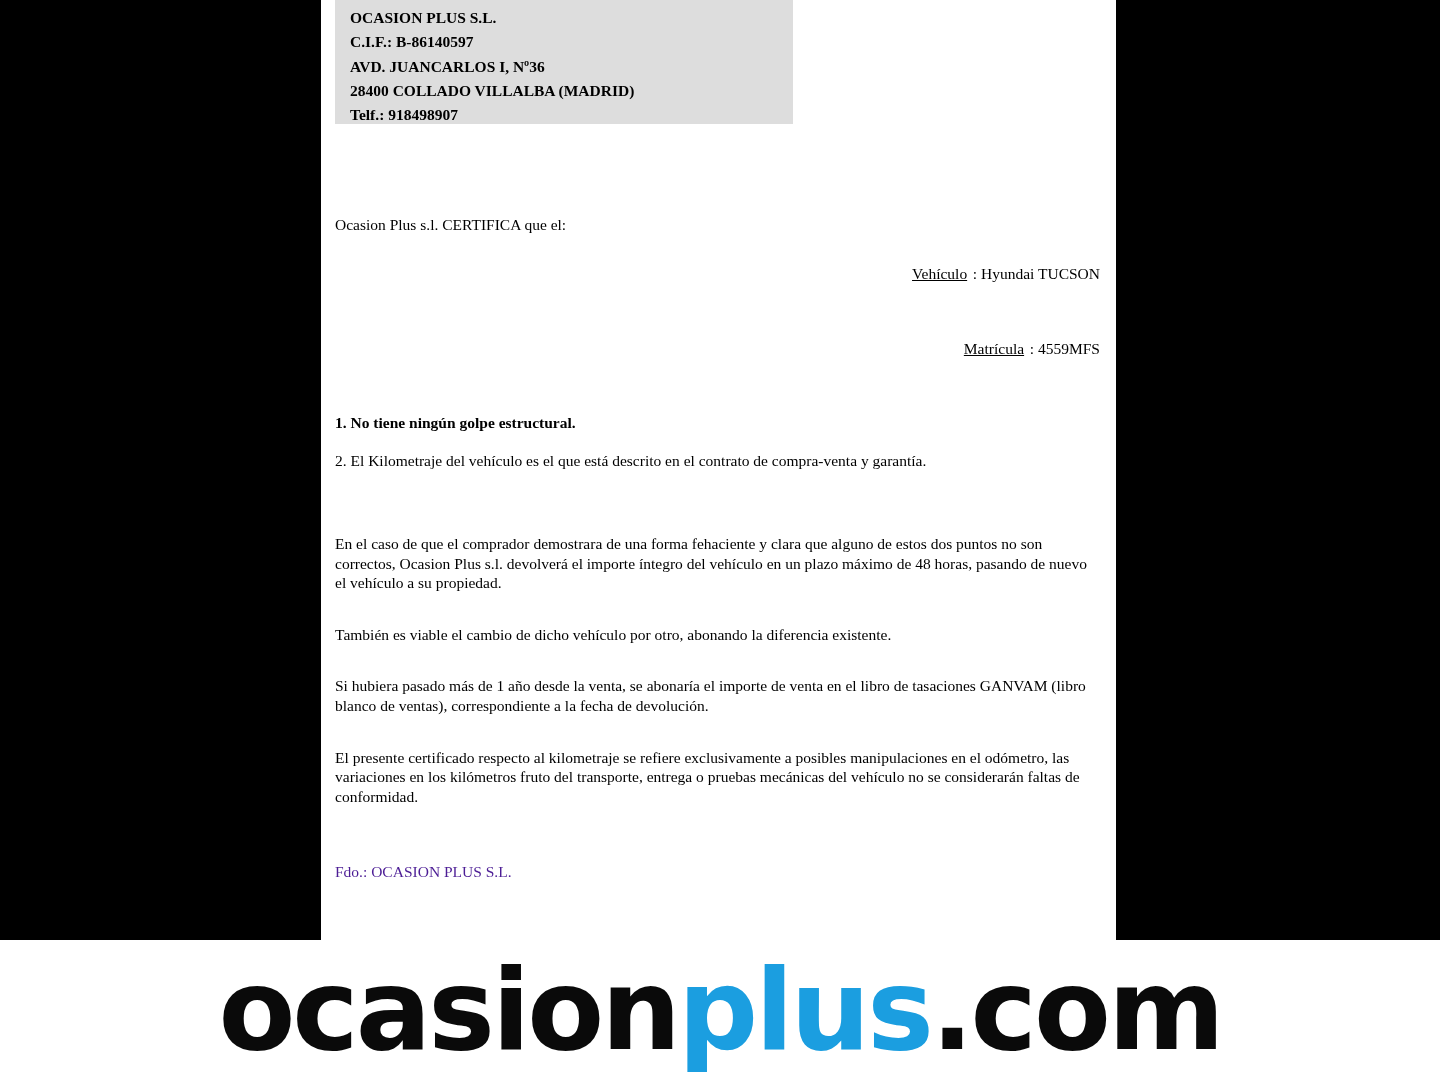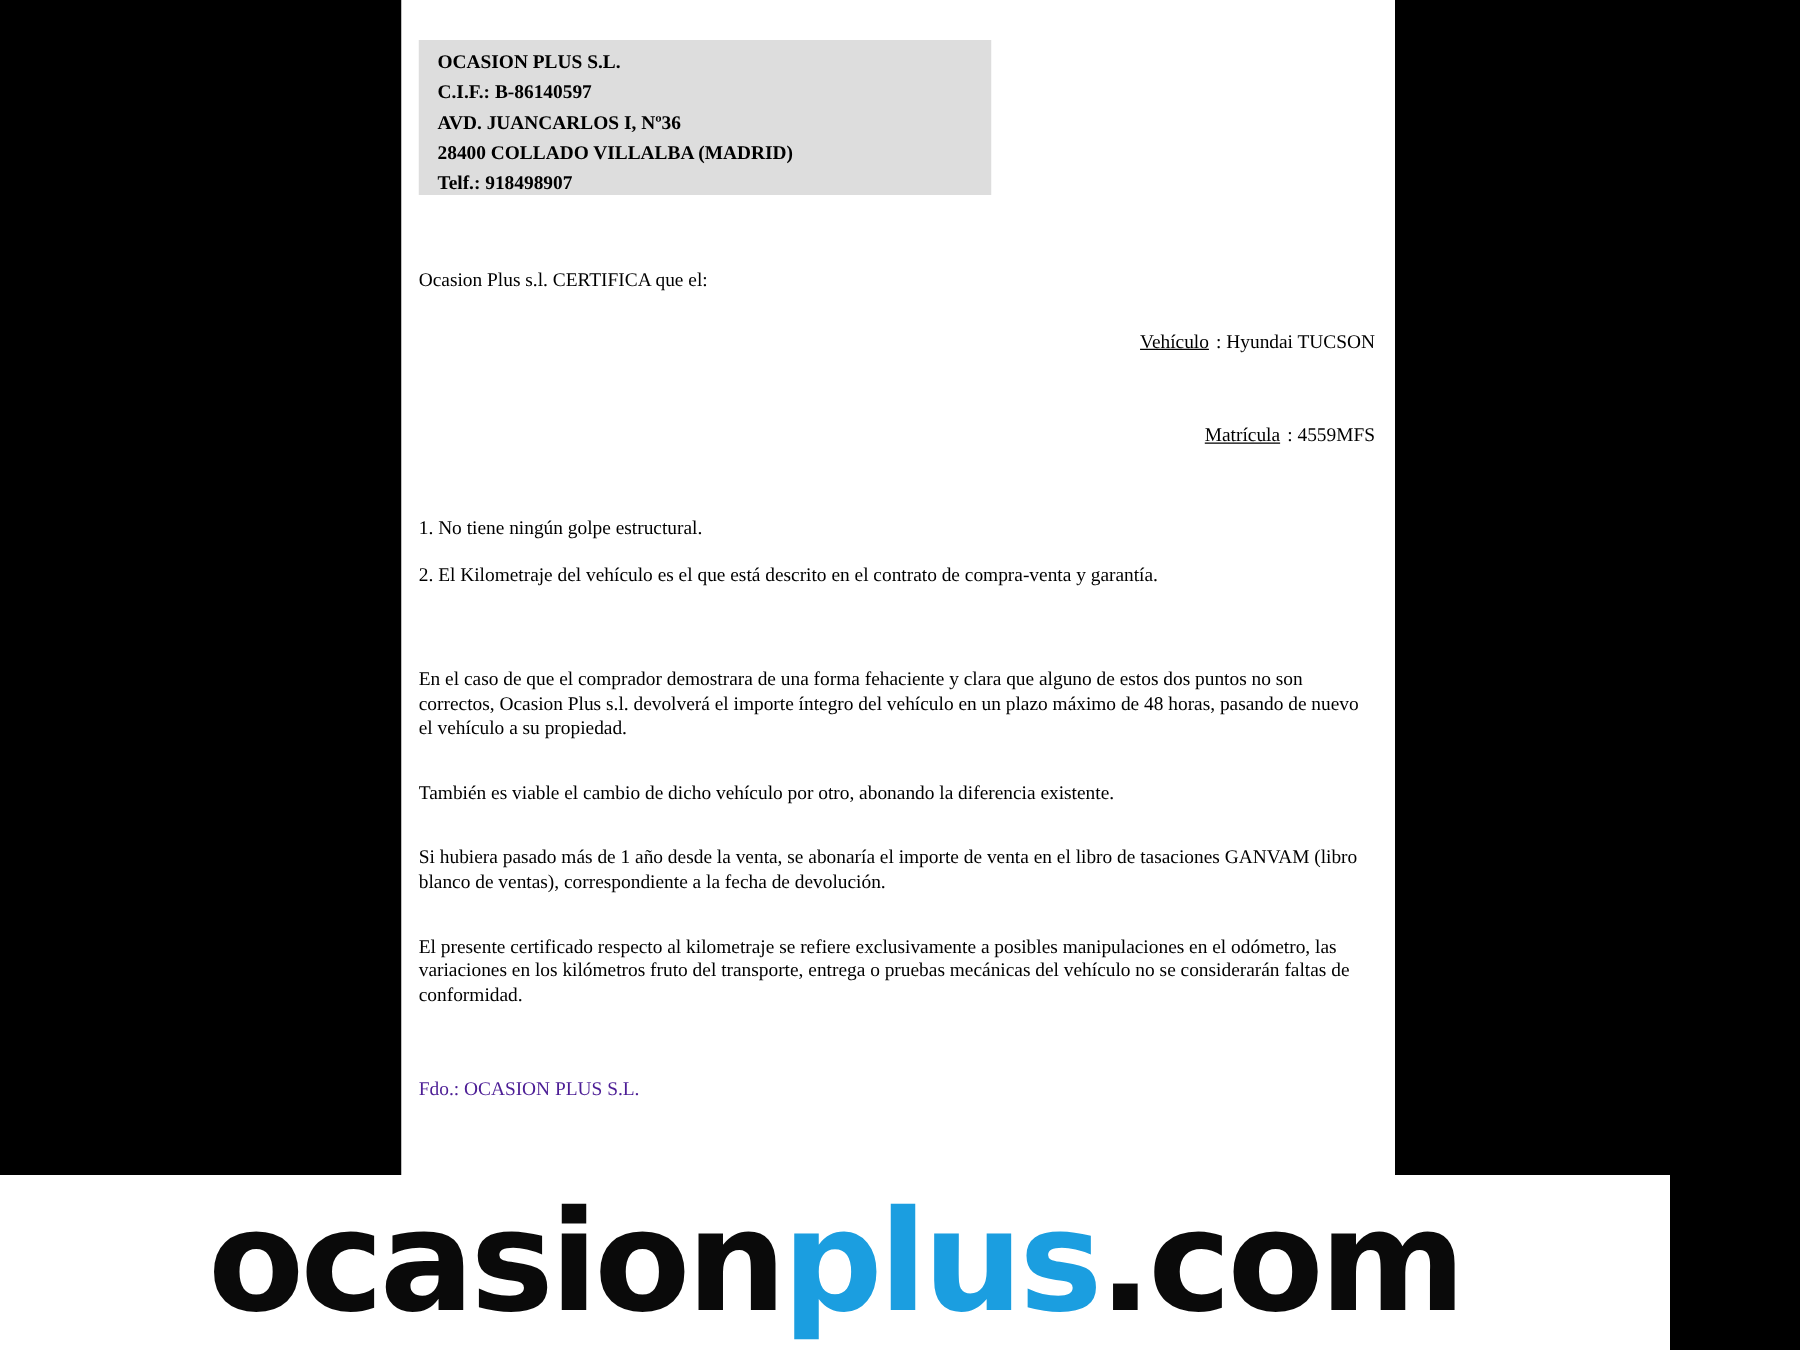--- a/index.html
+++ b/index.html
@@ -30,21 +30,20 @@
   }
   .header-box {
     position: absolute;
     left: 14px;
     top: 0px;
     width: 458px;
     height: 124px;
     background: #dddddd;
     padding: 6px 0 0 15px;
     box-sizing: border-box;
-    margin-top: 32px;
   }
   .header-box .line {
     font-weight: bold;
     font-size: 15.5px;
     line-height: 24.3px;
     color: #000;
     white-space: pre;
   }
   .place-date {
     position: absolute;
@@ -75,20 +74,21 @@
     display: inline-block;
     width: 78px;
   }
   .kv .sep {
     display: inline-block;
     width: 10px;
   }
   .pt {
     margin-top: 25px;
     line-height: 23px;
+    font-weight: bold;
   }
   .pt2 {
     margin-top: 15px;
     line-height: 23px;
   }
   .para {
     margin-top: 32px;
     line-height: 19.6px;
     width: 757px;
   }
@@ -101,21 +101,21 @@
     top: 863px;
     font-size: 15.5px;
     color: #4c1d95;
     white-space: pre;
   }
   
   .logo-band {
     position: absolute;
     left: 0;
     top: 940px;
-    width: 1336px;
+    width: 1440px;
     height: 140px;
     background: #ffffff;
     display: flex;
     align-items: center;
     justify-content: center;
   }
   .logo {
     font-family: "DejaVu Sans", sans-serif;
     font-weight: bold;
     font-size: 112px;

